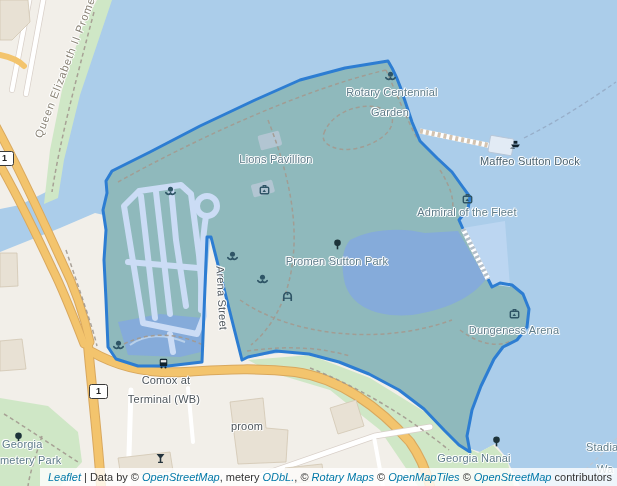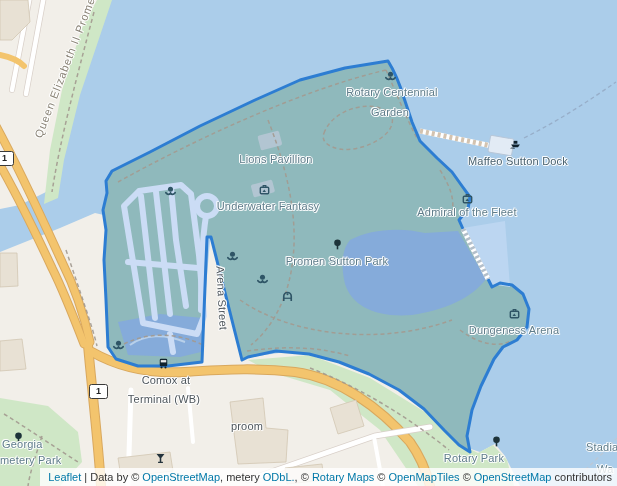--- a/index.html
+++ b/index.html
@@ -6,29 +6,29 @@
   #stage{position:relative;width:617px;height:486px;overflow:hidden;
          font-family:"Liberation Sans",sans-serif;background:#abcdea;}
   #stage svg{position:absolute;left:0;top:0;}
   .lbl{position:absolute;white-space:nowrap;font-size:11px;line-height:12px;
        color:#5e7c8a;letter-spacing:.2px;
        text-shadow:-1px 0 rgba(255,255,255,.85),1px 0 rgba(255,255,255,.85),
                    0 -1px rgba(255,255,255,.85),0 1px rgba(255,255,255,.85),
                    1px 1px rgba(255,255,255,.85),-1px -1px rgba(255,255,255,.85);}
   .ctr{transform:translateX(-50%);}
   .road-lbl{color:#4e565c;}
-  .poi-dark{color:#48606e;}
+  .poi-dark{color:#48606e;margin-left:12px;}
   .rot{transform:translate(-50%,-50%) rotate(87deg);transform-origin:center;}
   .rot2{transform:translate(-50%,-50%) rotate(-69deg);transform-origin:center;letter-spacing:1px;color:#8a8376;}
   .shield{position:absolute;width:17px;height:13px;background:#fff;border:1.5px solid #3a3a3a;
           border-radius:2.5px;font-size:9px;font-weight:bold;color:#222;text-align:center;
           line-height:13px;box-sizing:content-box;}
   #attrib{position:absolute;right:0;bottom:0;height:14px;background:rgba(255,255,255,.8);
           padding:2px 5px 2px 8px;font-size:11px;line-height:14px;color:#333;white-space:nowrap;}
-  #attrib .alink{color:#0078A8;text-decoration:none;cursor:pointer;}
+  #attrib .alink{color:#0078A8;text-decoration:none;cursor:pointer;font-style:italic;}
 </style>
 </head>
 <body>
 
 <div id="stage">
 <svg width="617" height="486" viewBox="0 0 617 486">
   <defs>
     <path id="parkpath" d="M112,171 L150,152 L200,126 L255,100 L300,80 L345,68 L388,61
       C395,72 400,85 404,98 L412,122 L420,141 L437,158 L452,172 L462,186 L470,197
       L468,209 L459,220 L463,229 L488,279 L492,287 L500,283 L512,285 L523,294
@@ -198,26 +198,25 @@
     <use href="#i-bar" x="155" y="453" width="11" height="11" color="#24333c"></use>
   </g>
 </svg>
 
 <div class="shield" style="left:-5px;top:151px"><span>1</span></div>
 <div class="shield" style="left:89px;top:384px"><span>1</span></div>
 
 <span class="lbl ctr" style="left:392px;top:86px">Rotary Centennial</span>
 <span class="lbl ctr" style="left:390px;top:106px">Garden</span>
 <span class="lbl ctr" style="left:276px;top:153px">Lions Pavillion</span>
-<span class="lbl ctr" style="left:268px;top:200px">Underwater Fantasy</span>
 <span class="lbl ctr" style="left:337px;top:255px">Promen Sutton Park</span>
 <span class="lbl ctr" style="left:467px;top:206px">Admiral of the Fleet</span>
 <span class="lbl ctr poi-dark" style="left:518px;top:155px">Maffeo Sutton Dock</span>
 <span class="lbl ctr" style="left:514px;top:324px">Dungeness Arena</span>
-<span class="lbl ctr" style="left:474px;top:452px">Rotary Park</span>
+<span class="lbl ctr" style="left:474px;top:452px">Georgia Nanai</span>
 <span class="lbl ctr road-lbl" style="left:166px;top:374px">Comox at</span>
 <span class="lbl ctr road-lbl" style="left:164px;top:393px">Terminal (WB)</span>
 <span class="lbl ctr road-lbl" style="left:247px;top:420px">proom</span>
 <span class="lbl" style="left:2px;top:438px">Georgia</span>
 <span class="lbl" style="left:0px;top:454px">metery Park</span>
 <span class="lbl" style="left:586px;top:441px">Stadia</span>
 <span class="lbl" style="left:597px;top:463px">Wa</span>
 <span class="lbl rot road-lbl" style="left:222px;top:298px">Arena Street</span>
 <span class="lbl rot2" style="left:66px;top:64px">Queen Elizabeth II Promen</span>
 

